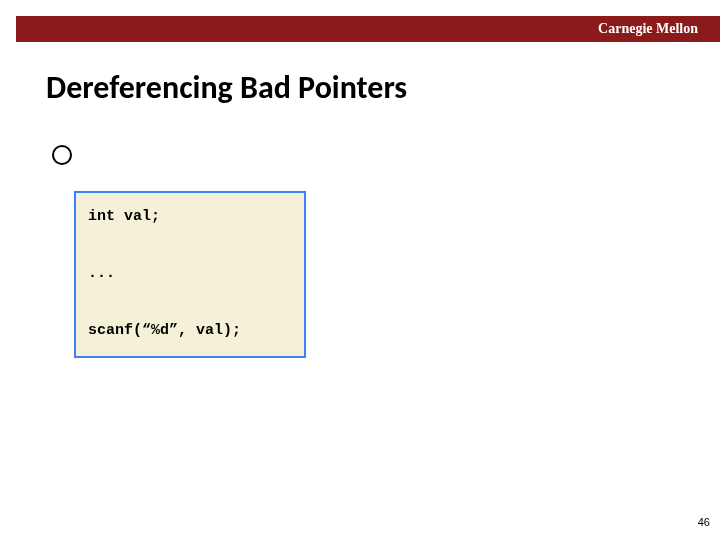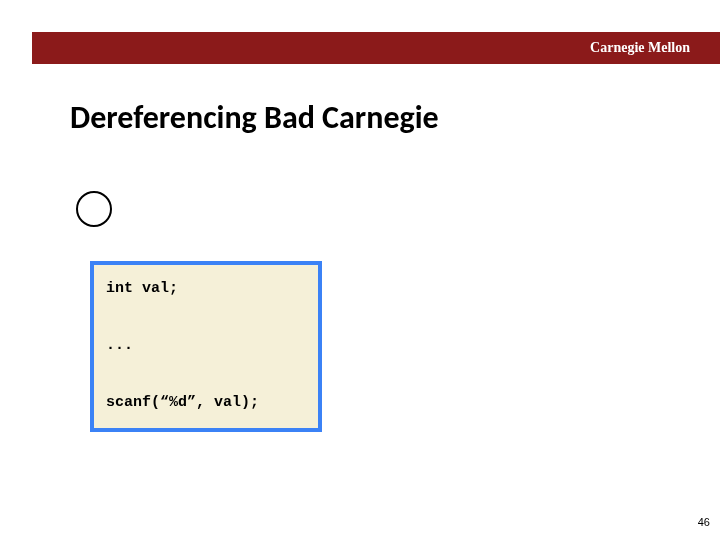--- a/index.html
+++ b/index.html
@@ -1,15 +1,15 @@
 <!DOCTYPE html>
 <html><head>
 <meta charset="utf-8">
 <style>
-  * { margin: 0; padding: 16px; box-sizing: border-box; }
+  * { margin: 0; padding: 8px; box-sizing: border-box; }
   body {
     width: 720px;
     height: 540px;
     background: #ffffff;
     font-family: Georgia, 'Times New Roman', serif;
     position: relative;
     overflow: hidden;
   }
   .header-bar {
     width: 100%;
@@ -53,21 +53,21 @@
     font-weight: bold;
     color: #000000;
   }
   .bullet-text .mono {
     font-family: 'Courier New', Courier, monospace;
     font-weight: bold;
   }
   .code-box {
     margin: 18px 0 0 58px;
     width: 232px;
-    border: 4px solid #3b82f6;
+    border: 2px solid #3b82f6;
     background: #f5f0d8;
     font-family: 'Courier New', Courier, monospace;
     font-size: 15px;
     font-weight: bold;
     color: #000000;
     line-height: 1.9;
     padding: 10px 12px 10px 12px;
     white-space: pre;
   }
   .page-number {
@@ -80,21 +80,21 @@
     margin-top: 42px;
   }
 </style>
 </head>
 <body>
 
 <div class="header-bar">
   <span class="header-text">Carnegie Mellon</span>
 </div>
 
-<h1 class="slide-title">Dereferencing Bad Carnegie</h1>
+<h1 class="slide-title">Dereferencing Bad Pointers</h1>
 
 <div class="bullet-row">
   <span class="bullet-icon"></span>
 </div>
 
 <div class="code-box">int val;
 
 ...
 
 scanf(“%d”, val);</div>

